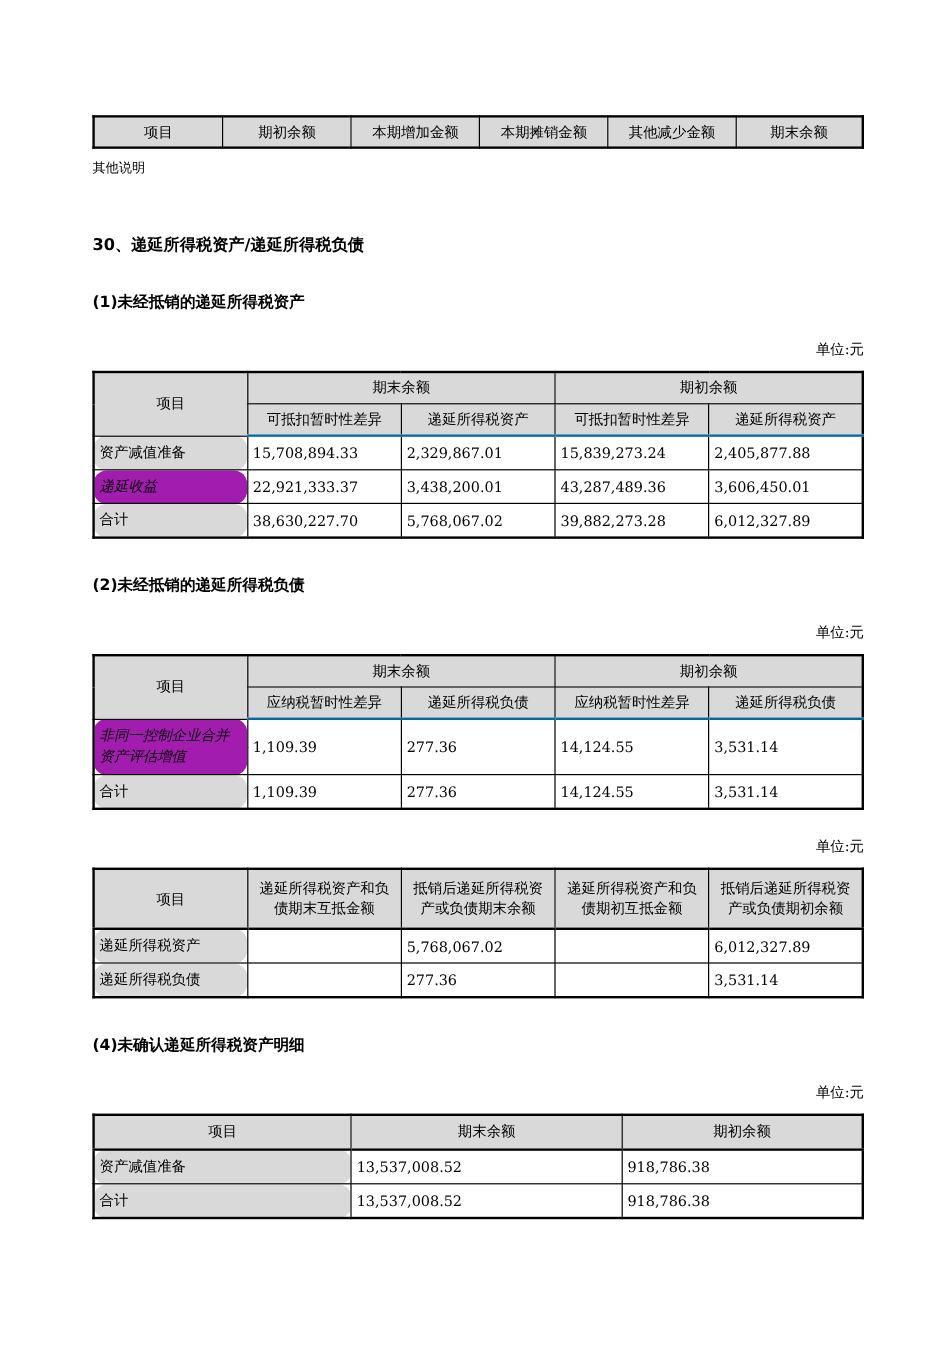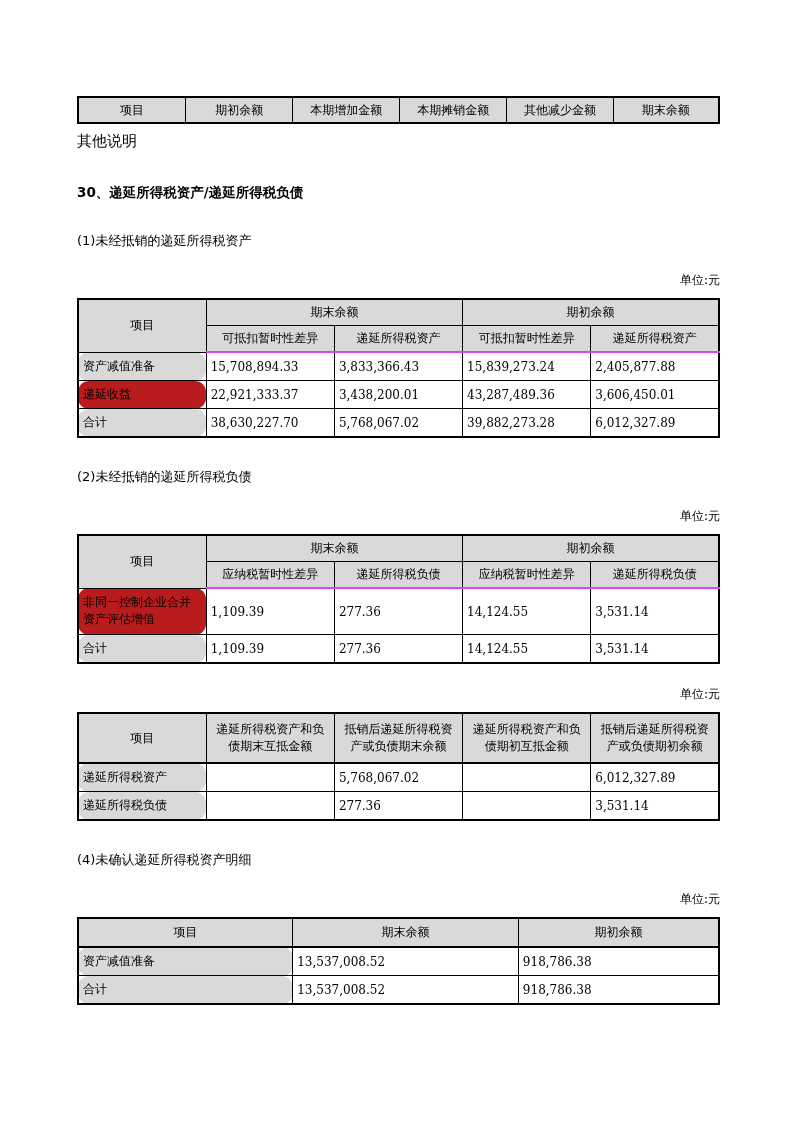--- a/index.html
+++ b/index.html
@@ -4,47 +4,47 @@
 <style>
   html,body { margin:0; padding:0; }
   body {
     width:793px; height:1122px; background:#ffffff; color:#000;
     font-family:"DejaVu Serif","Liberation Serif",serif;
     overflow:hidden;
   }
   .content { margin-left:77px; width:643px; }
 
   
-  .other-note { margin-top:8px; font-size:15px; }
+  .other-note { margin-top:8px; font-size:11px; }
   .sec-title {
-    margin-top:33px; font-size:13.5px; font-weight:bold;
+    margin-top:48px; font-size:13.5px; font-weight:bold;
     font-family:"DejaVu Sans","Liberation Sans",sans-serif;
   }
   .sub-title {
-    margin-top:30px; font-size:13px; font-weight:normal;
+    margin-top:30px; font-size:13px; font-weight:bold;
     font-family:"DejaVu Sans","Liberation Sans",sans-serif;
   }
   .unit-line { margin-top:22px; margin-bottom:9px; text-align:right; font-size:12px; }
 
   
   table {
     width:100%; table-layout:fixed; border-collapse:collapse;
     border:2px solid #000; font-size:12px;
   }
   th, td { border:1px solid #000; padding:2px 4px; font-weight:normal; overflow:hidden; }
   .hdr { background:#d9d9d9; text-align:center; }
   .lbl { background:#d9d9d9; text-align:left;border-radius:11px; }
-  .lbl.white { background:#b91c1c; }
+  .lbl.white { background:#a21caf;font-style:italic; }
   .num { background:#ffffff; }
 
   .carryover-table { margin-top:96px; }
   .carryover-table th { height:20px; }
 
   .t-grouped thead th { height:21px; }
-  .t-grouped thead tr.subhead th { border-bottom:2px solid #d946ef; }
+  .t-grouped thead tr.subhead th { border-bottom:2px solid #0369a1; }
   .t-grouped tbody td, .t-grouped tbody th { height:23px; }
   .t-grouped tbody tr.tall td, .t-grouped tbody tr.tall th { height:41px; }
 
   .t-flat thead th { border-bottom:2px solid #000; }
   .t3 thead th { height:44px; padding:2px 6px; }
   .t3 tbody td, .t3 tbody th { height:23px; }
   .t4 thead th { height:23px; }
   .t4 tbody td, .t4 tbody th { height:23px; }
 </style>
 </head>
@@ -97,21 +97,21 @@
         <th class="hdr">可抵扣暂时性差异</th>
         <th class="hdr">递延所得税资产</th>
         <th class="hdr">可抵扣暂时性差异</th>
         <th class="hdr">递延所得税资产</th>
       </tr>
     </thead>
     <tbody>
       <tr>
         <th class="lbl">资产减值准备</th>
         <td class="num">15,708,894.33</td>
-        <td class="num">3,833,366.43</td>
+        <td class="num">2,329,867.01</td>
         <td class="num">15,839,273.24</td>
         <td class="num">2,405,877.88</td>
       </tr>
       <tr>
         <th class="lbl white">递延收益</th>
         <td class="num">22,921,333.37</td>
         <td class="num">3,438,200.01</td>
         <td class="num">43,287,489.36</td>
         <td class="num">3,606,450.01</td>
       </tr>

